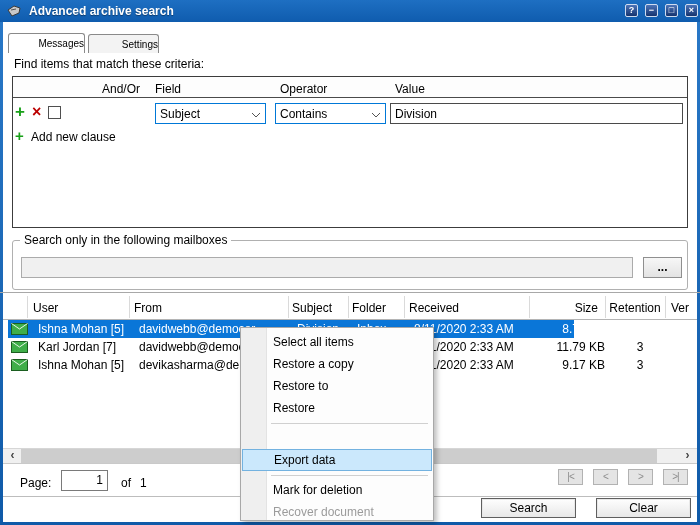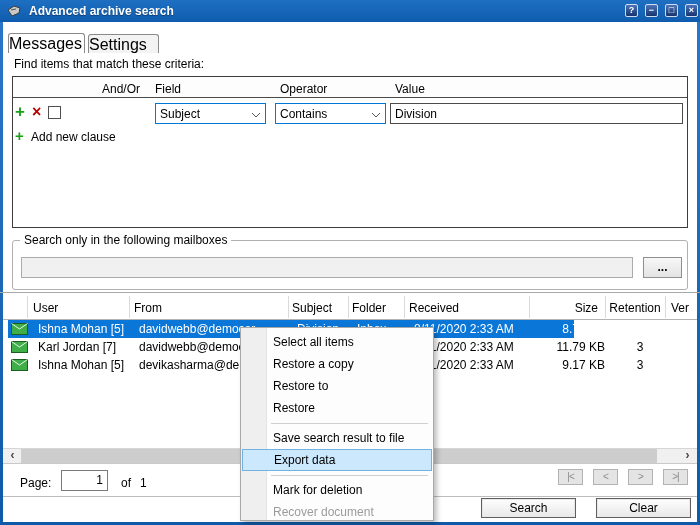--- a/index.html
+++ b/index.html
@@ -17,21 +17,21 @@
   .app-icon{margin:0 6px 0 7px;width:16px;height:15px;display:inline-block;}
   .title{color:#fff;font-weight:bold;font-size:12px;text-shadow:0 1px 1px rgba(0,0,0,.4);}
   .winbtns{position:absolute;right:2px;top:4px;display:flex;gap:7px;}
   .winbtn{width:13px;height:13px;background:linear-gradient(#4d74b8,#16346f);
     border:1px solid #cfdcf0;border-radius:2px;color:#fff;font-size:9px;font-weight:bold;
     display:flex;align-items:center;justify-content:center;line-height:1;cursor:pointer;}
   
   .body{left:3px;top:22px;width:694px;height:500px;background:#fff;}
   
   .tab{top:33px;height:20px;background:#fff;border:1px solid #8a8a8a;border-bottom:none;
-    border-radius:3px 3px 0 0;text-align:left;line-height:19px;font-size:16px;cursor:pointer;}
+    border-radius:3px 3px 0 0;text-align:right;line-height:19px;font-size:10px;cursor:pointer;}
   .tab.active{z-index:2;}
   .tab.inactive{top:34px;height:19px;background:#f3f3f3;}
   
   .section-label{left:14px;top:57px;}
   .criteria-box{left:12px;top:76px;width:676px;height:152px;border:1px solid #3c3c3c;background:#fff;}
   .criteria-header{left:13px;top:77px;width:674px;height:21px;border-bottom:1px solid #4a4a4a;background:#fdfdfd;}
   .hdr-andor{left:85px;top:82px;width:55px;text-align:right;}
   .hdr-field{left:155px;top:82px;}
   .hdr-operator{left:280px;top:82px;}
   .hdr-value{left:395px;top:82px;}
@@ -231,20 +231,19 @@
   <div class="action-btn abs" style="left:481px;">Search</div>
   <div class="action-btn abs" style="left:596px;">Clear</div>
 
   <div class="ctxmenu abs">
     <div class="ctx-gutter"></div>
     <div class="ctx-item" style="top:3px;">Select all items</div>
     <div class="ctx-item" style="top:25px;">Restore a copy</div>
     <div class="ctx-item" style="top:47px;">Restore to</div>
     <div class="ctx-item" style="top:69px;">Restore</div>
     <div class="ctx-sep" style="top:95px;"></div>
-    <div class="ctx-item" style="top:99px;">Save search result to file</div>
     <div class="ctx-item hilite" style="top:121px;">Export data</div>
     <div class="ctx-sep" style="top:147px;"></div>
     <div class="ctx-item disabled" style="top:173px;">Recover document</div>
     <div class="ctx-item" style="top:151px;">Mark for deletion</div>
   </div>
 
 </div>
 
 </body></html>

